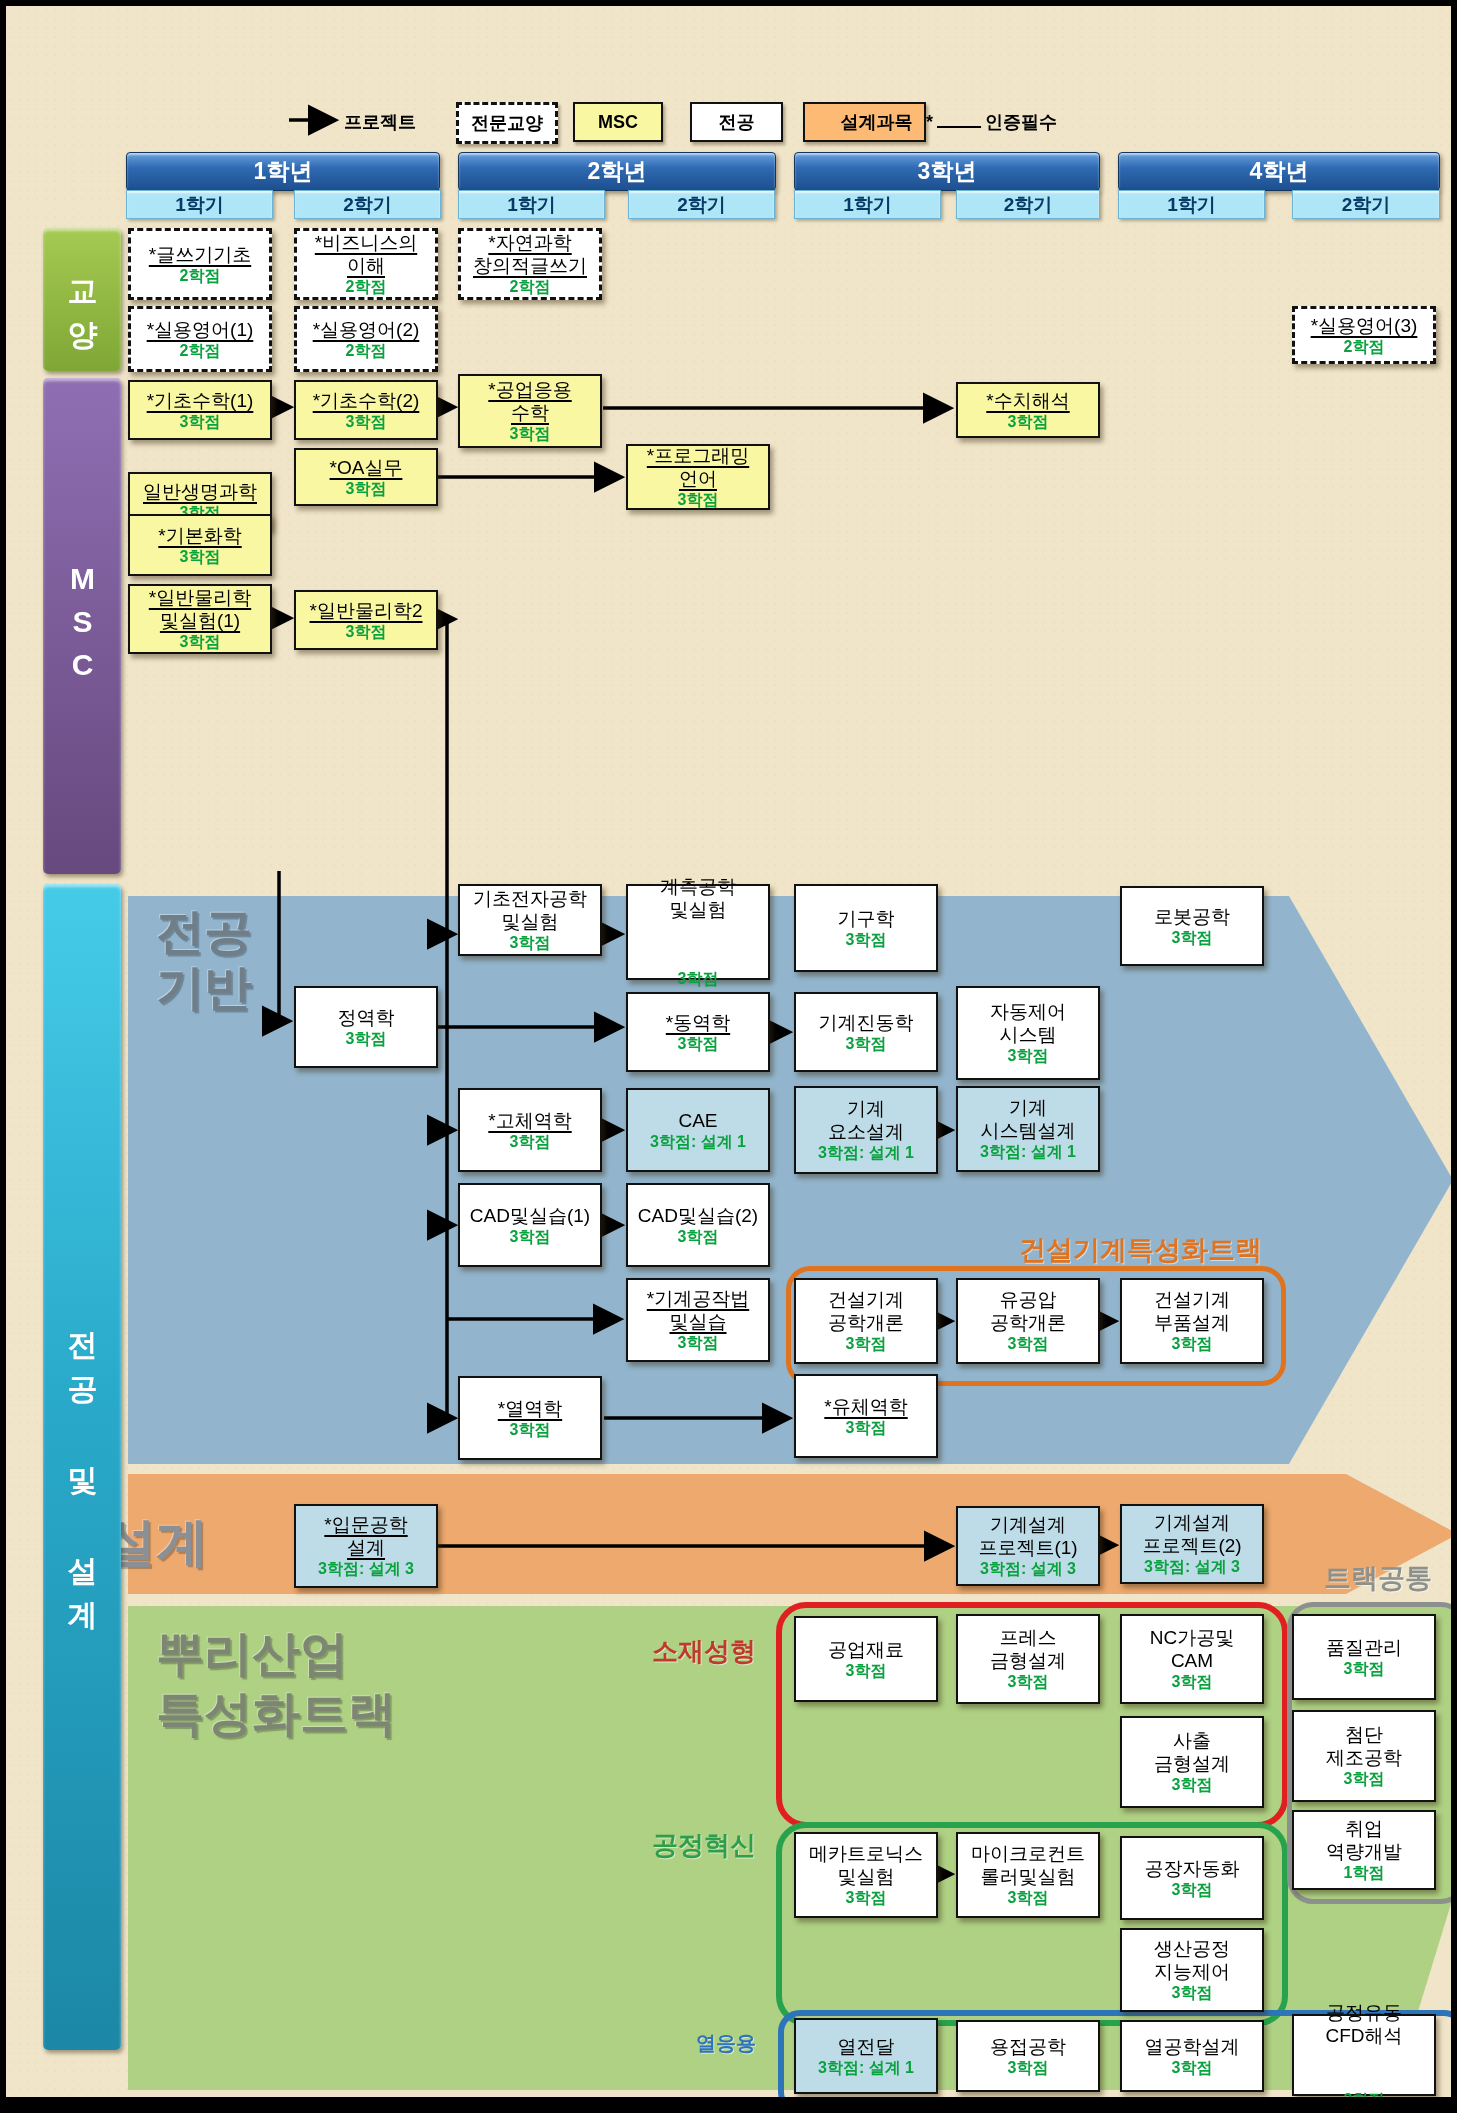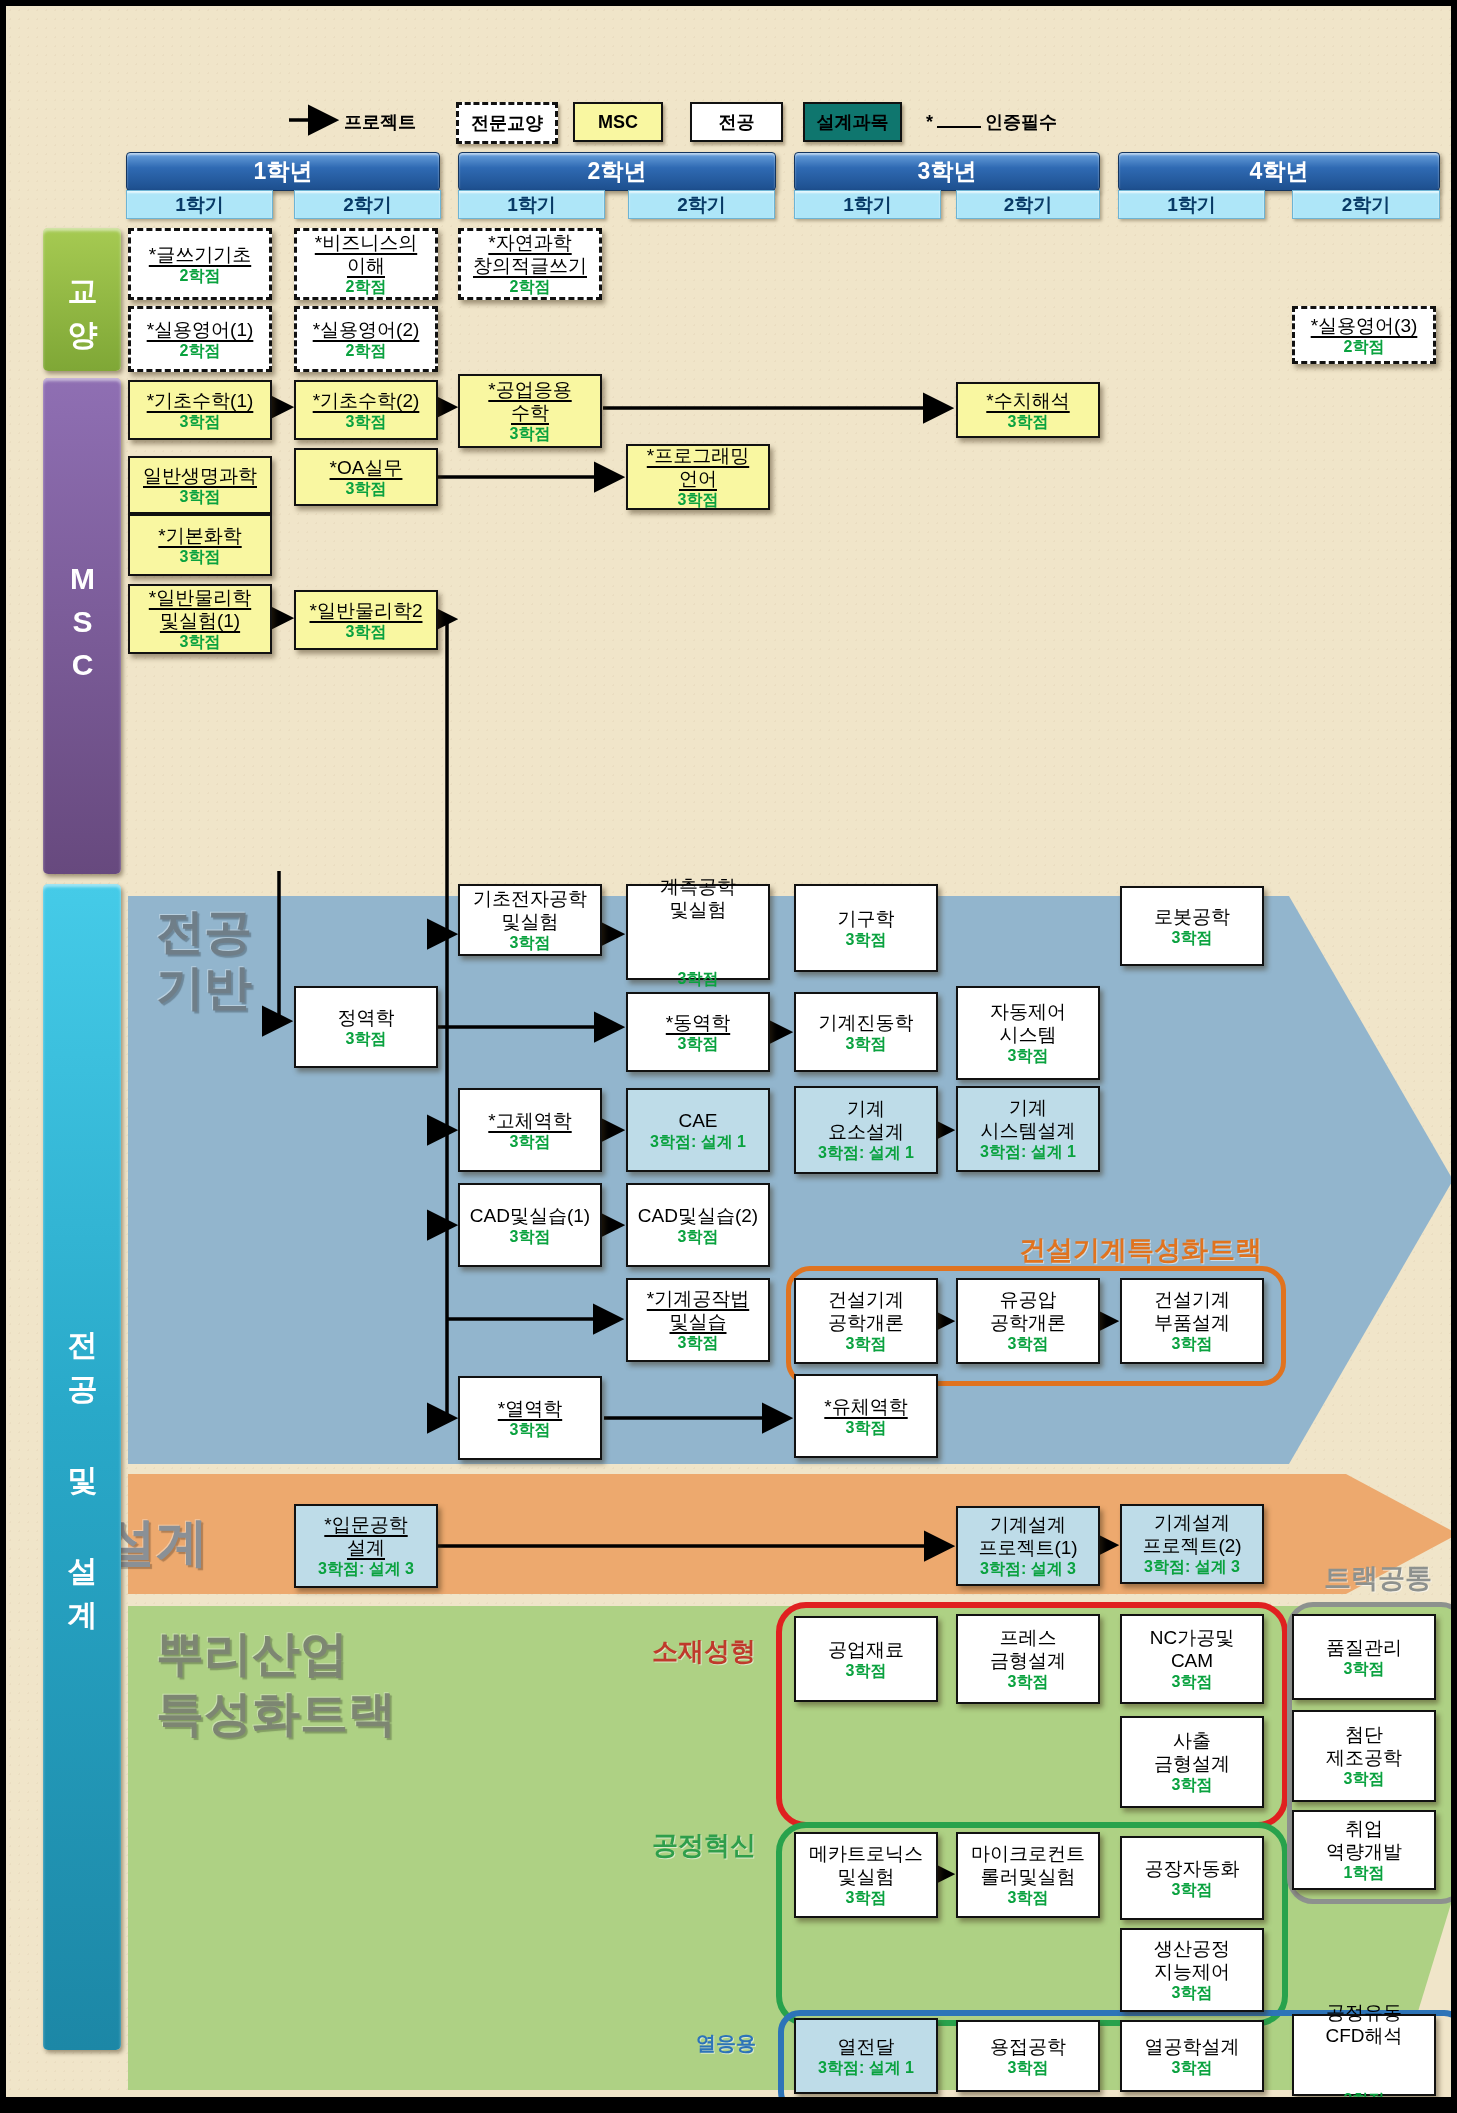--- a/index.html
+++ b/index.html
@@ -11,21 +11,21 @@
         background-size:9px 9px;pointer-events:none;}
   .abs{position:absolute;}
   .ttl{width:100%;text-align:center;font-size:38px;font-weight:bold;color:#000;letter-spacing:1px;}
   
   .lgtxt{font-size:18px;color:#000;font-weight:600;}
   .lgbox{height:36px;display:flex;align-items:center;justify-content:center;
          font-size:18px;font-weight:600;color:#000;background:#fff;border:2px solid #111;
          box-shadow:2px 3px 3px rgba(70,50,20,.4);z-index:5;}
   .lgbox.dash{border:3px dashed #111;}
   .lgbox.yellow{background:#f9f7a1;}
-  .lgbox.blue{background:#0f766e;}
+  .lgbox.blue{background:#fdba74;padding-left:24px;}
   .uline{display:inline-block;width:44px;height:13px;border-bottom:2px solid #000;margin:0 4px;}
   
   .year{height:37px;border-radius:4px;display:flex;align-items:center;justify-content:center;
         color:#fff;font-size:23px;font-weight:bold;z-index:5;
         background:linear-gradient(#6aa2dd 0%,#2f6ab3 40%,#1d4f8e 100%);
         border:1px solid #14355e;box-shadow:2px 3px 4px rgba(60,45,20,.45), inset 0 2px 2px rgba(255,255,255,.55);}
   .sem{height:27px;display:flex;align-items:center;justify-content:center;
        background:#aee6f8;border:1px solid #6db4d4;color:#083a66;font-size:19px;font-weight:bold;z-index:5;
        box-shadow:2px 2px 3px rgba(60,45,20,.35), inset 0 2px 2px rgba(255,255,255,.7);}
   
@@ -226,21 +226,21 @@
         <div class="credit">3학점</div>
       </div>
       <div class="course msc u" style="left: 452px; top: 368px; width: 144px; height: 74px;">
         <div class="cname">*공업응용<br>수학</div>
         <div class="credit">3학점</div>
       </div>
       <div class="course msc u" style="left: 950px; top: 376px; width: 144px; height: 56px;">
         <div class="cname">*수치해석</div>
         <div class="credit">3학점</div>
       </div>
-      <div class="course msc u" style="left: 122px; top: 450px; width: 144px; height: 58px;">
+      <div class="course msc u" style="left: 122px; top: 466px; width: 144px; height: 58px;">
         <div class="cname">일반생명과학</div>
         <div class="credit">3학점</div>
       </div>
       <div class="course msc u" style="left: 288px; top: 442px; width: 144px; height: 58px;">
         <div class="cname">*OA실무</div>
         <div class="credit">3학점</div>
       </div>
       <div class="course msc u" style="left: 620px; top: 438px; width: 144px; height: 66px;">
         <div class="cname">*프로그래밍<br>언어</div>
         <div class="credit">3학점</div>

